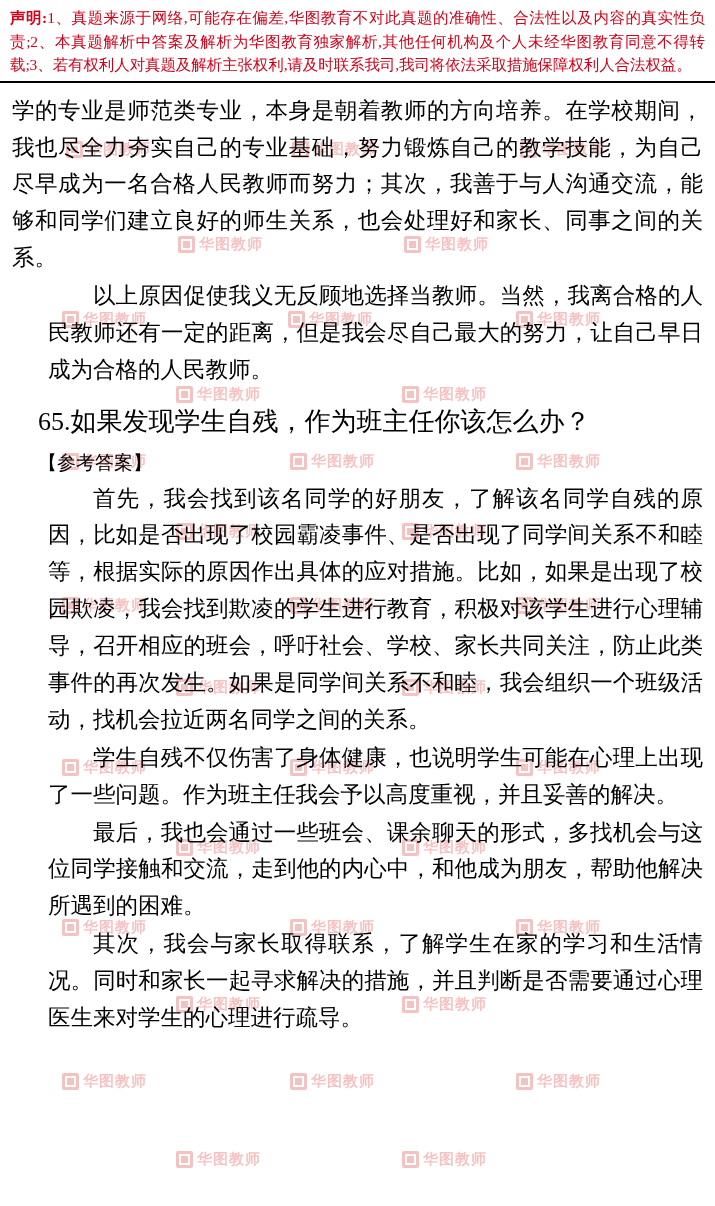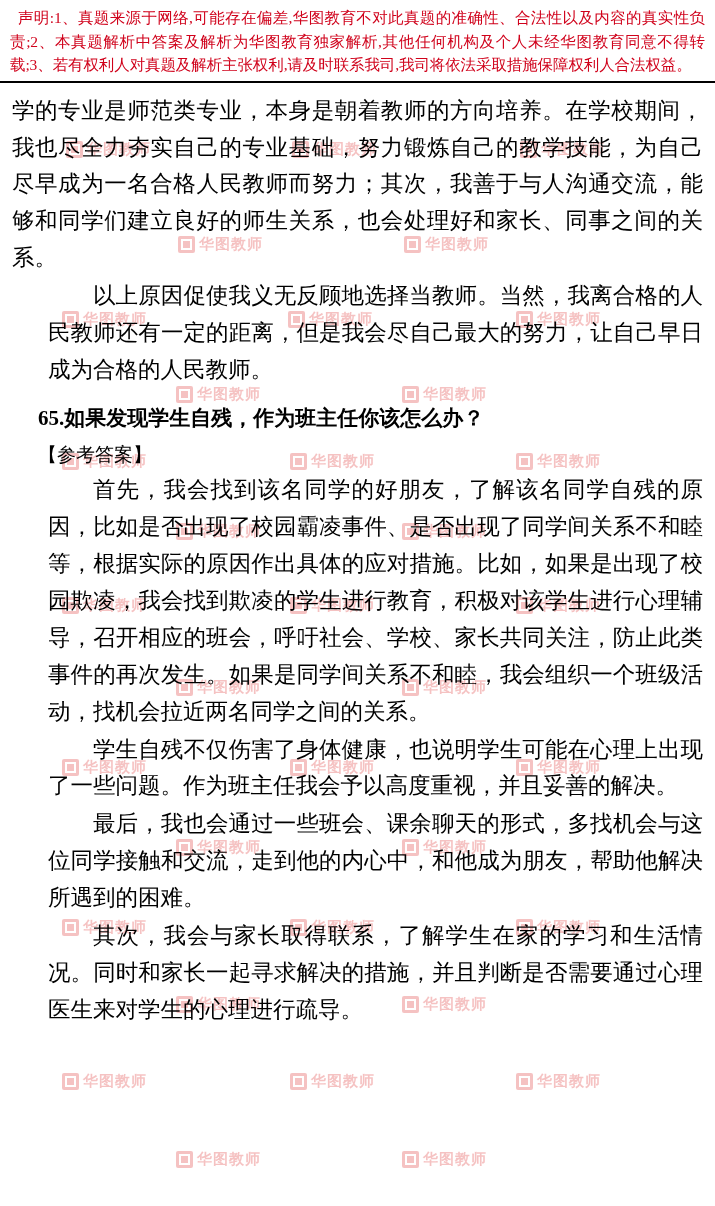--- a/index.html
+++ b/index.html
@@ -24,22 +24,21 @@
     color: #d0021b;
     font-size: 15.5px;
     line-height: 1.52;
     text-align: justify;
     letter-spacing: -0.1px;
     border-bottom: 2px solid #000000;
     position: relative;
     z-index: 3;
   }
   .disclaimer .lead {
-    font-weight: normal;
-    margin-left: 8px;
+    font-weight: bold;
   }
 
   
   .content {
     box-sizing: border-box;
     width: 715px;
     padding: 10px 12px 0 12px;
     position: relative;
     z-index: 2;
   }
@@ -49,22 +48,22 @@
     text-align: justify;
     text-justify: inter-ideograph;
     margin: 0 0 1px 0;
     letter-spacing: 0px;
   }
   .indent {
     text-indent: 45px;
     margin-left: 36px;
   }
   .qtitle {
-    font-size: 21px;
-    font-weight: bold;
+    font-size: 26px;
+    font-weight: normal;
     line-height: 1.64;
     margin: 12px 0 4px 0;
     text-indent: 26px;
     letter-spacing: 0px;
   }
   .answer-tag {
     font-size: 19px;
     font-weight: normal;
     line-height: 1.64;
     margin: 2px 0 2px 0;

